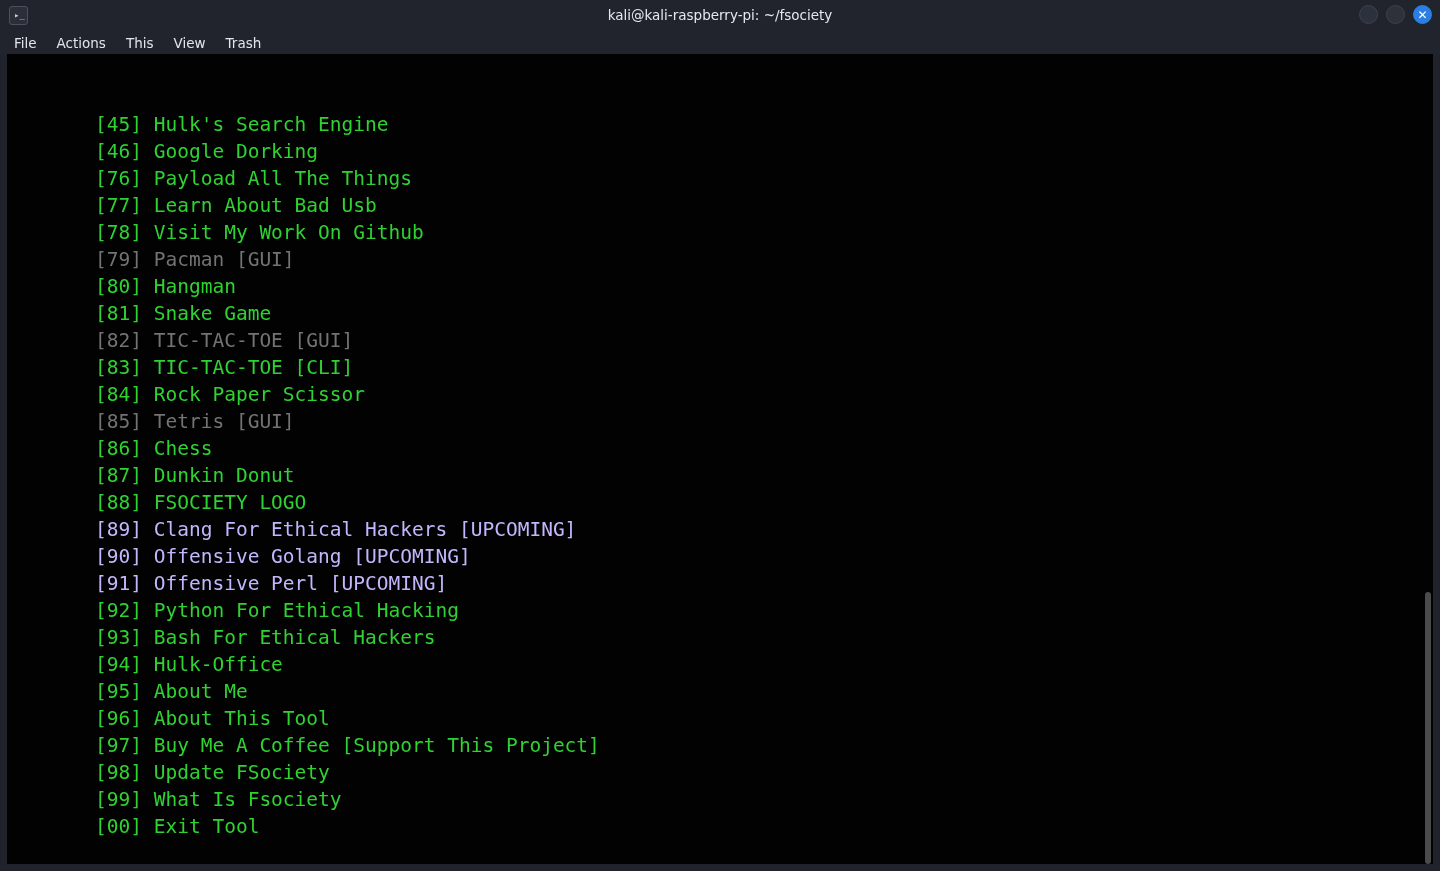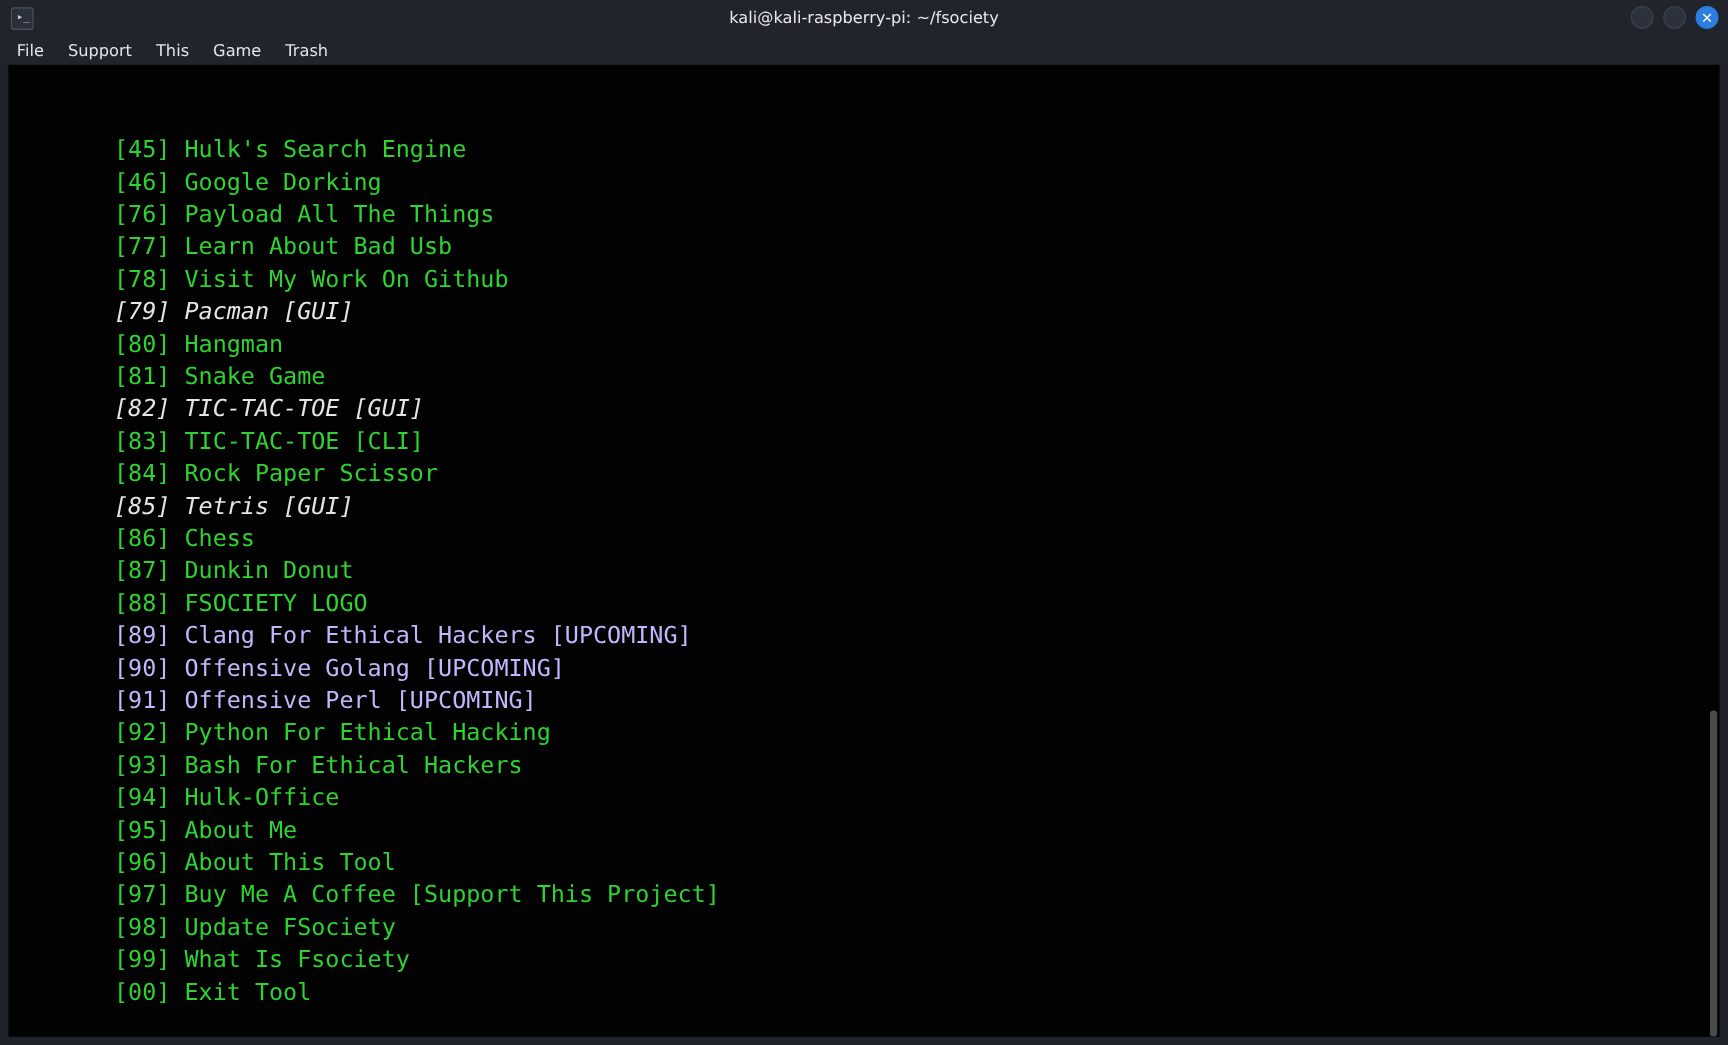--- a/index.html
+++ b/index.html
@@ -264,21 +264,21 @@
     line-height: 27px;
     white-space: pre;
     padding-top: 3px;
     color: #2fd82f;
   }
   .line {
     height: 27px;
     padding-left: 88px;
   }
   .c-green  { color: #2fd331; }
-  .c-yellow { color: #e5e5e5; font-style: italic; }
+  .c-yellow { color: #737373; }
   .c-red    { color: #c4b5fd; }
 
   
   #scrollbar {
     position: absolute;
     right: 1px; top: 0;
     width: 8px; bottom: 0;
     background: transparent;
   }
   #scroll-thumb {
@@ -381,23 +381,23 @@
       <div class="win-btn"></div>
       <div class="win-btn"></div>
       <div class="win-btn close">
         <span class="x">✕</span>
       </div>
     </div>
   </div>
 
   <div id="menubar">
     <div class="menu-item">File</div>
-    <div class="menu-item">Support</div>
+    <div class="menu-item">Actions</div>
     <div class="menu-item">This</div>
-    <div class="menu-item">Game</div>
+    <div class="menu-item">View</div>
     <div class="menu-item">Trash</div>
   </div>
 
   <div id="term-body-wrap">
     <div id="term-body">
       <div id="menu-lines"><div class="line"><span class="c-green">[45]</span> <span class="c-green">Hulk's Search Engine</span></div><div class="line"><span class="c-green">[46]</span> <span class="c-green">Google Dorking</span></div><div class="line"><span class="c-green">[76]</span> <span class="c-green">Payload All The Things</span></div><div class="line"><span class="c-green">[77]</span> <span class="c-green">Learn About Bad Usb</span></div><div class="line"><span class="c-green">[78]</span> <span class="c-green">Visit My Work On Github</span></div><div class="line"><span class="c-yellow">[79]</span> <span class="c-yellow">Pacman [GUI]</span></div><div class="line"><span class="c-green">[80]</span> <span class="c-green">Hangman</span></div><div class="line"><span class="c-green">[81]</span> <span class="c-green">Snake Game</span></div><div class="line"><span class="c-yellow">[82]</span> <span class="c-yellow">TIC-TAC-TOE [GUI]</span></div><div class="line"><span class="c-green">[83]</span> <span class="c-green">TIC-TAC-TOE [CLI]</span></div><div class="line"><span class="c-green">[84]</span> <span class="c-green">Rock Paper Scissor</span></div><div class="line"><span class="c-yellow">[85]</span> <span class="c-yellow">Tetris [GUI]</span></div><div class="line"><span class="c-green">[86]</span> <span class="c-green">Chess</span></div><div class="line"><span class="c-green">[87]</span> <span class="c-green">Dunkin Donut</span></div><div class="line"><span class="c-green">[88]</span> <span class="c-green">FSOCIETY LOGO</span></div><div class="line"><span class="c-red">[89]</span> <span class="c-red">Clang For Ethical Hackers [UPCOMING]</span></div><div class="line"><span class="c-red">[90]</span> <span class="c-red">Offensive Golang [UPCOMING]</span></div><div class="line"><span class="c-red">[91]</span> <span class="c-red">Offensive Perl [UPCOMING]</span></div><div class="line"><span class="c-green">[92]</span> <span class="c-green">Python For Ethical Hacking</span></div><div class="line"><span class="c-green">[93]</span> <span class="c-green">Bash For Ethical Hackers</span></div><div class="line"><span class="c-green">[94]</span> <span class="c-green">Hulk-Office</span></div><div class="line"><span class="c-green">[95]</span> <span class="c-green">About Me</span></div><div class="line"><span class="c-green">[96]</span> <span class="c-green">About This Tool</span></div><div class="line"><span class="c-green">[97]</span> <span class="c-green">Buy Me A Coffee [Support This Project]</span></div><div class="line"><span class="c-green">[98]</span> <span class="c-green">Update FSociety</span></div><div class="line"><span class="c-green">[99]</span> <span class="c-green">What Is Fsociety</span></div><div class="line"><span class="c-green">[00]</span> <span class="c-green">Exit Tool</span></div></div>
       
       
     </div>
 

